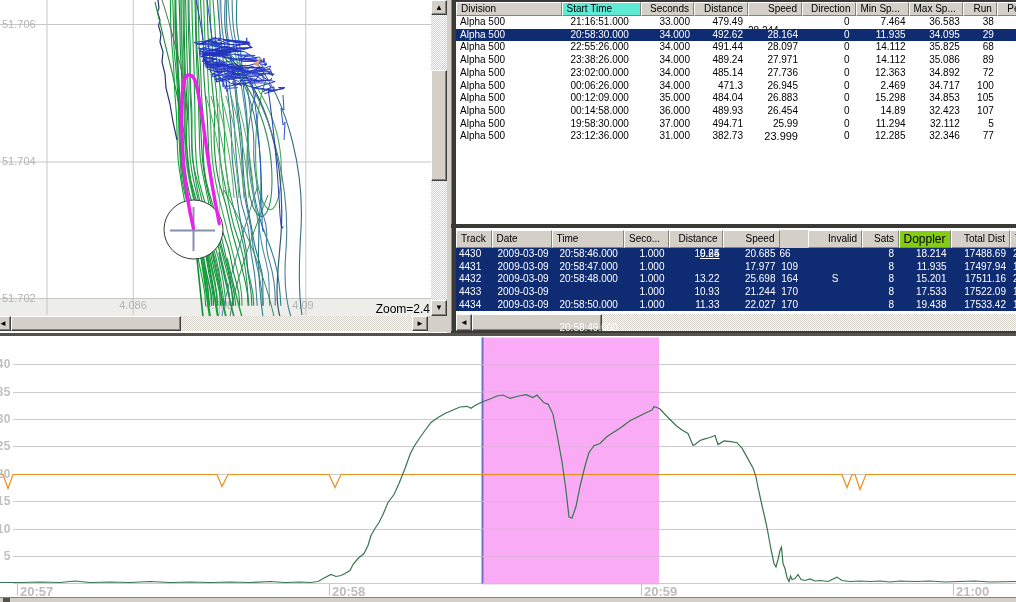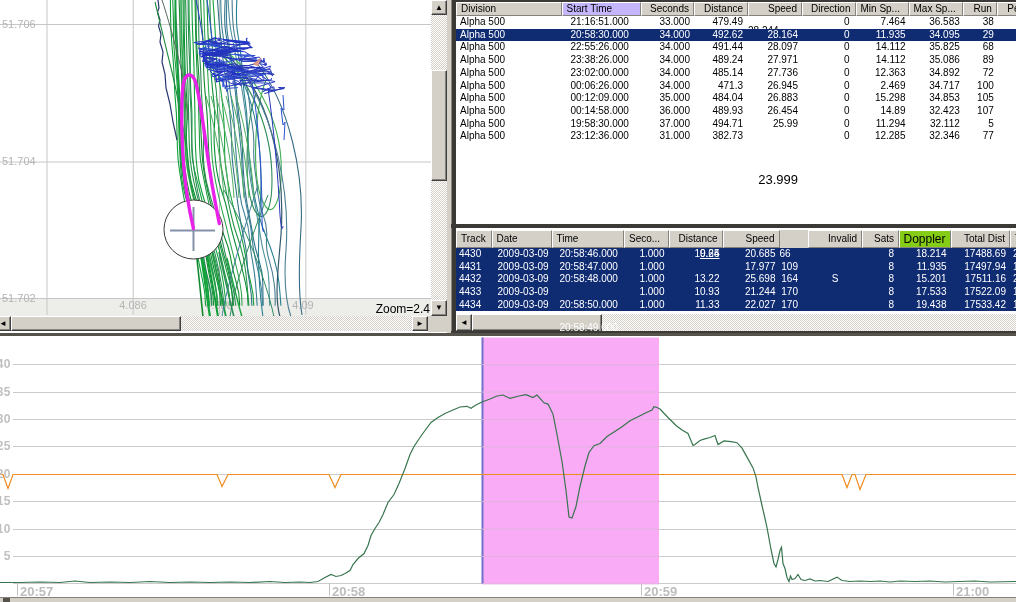--- a/index.html
+++ b/index.html
@@ -106,21 +106,21 @@
     <div style="position:absolute;left:456px;top:313.5px;width:16px;height:17px;box-sizing:border-box;background:#d4d0c8;border-top:1px solid #ffffff;border-left:1px solid #ffffff;border-right:1px solid #404040;border-bottom:1px solid #404040;box-shadow:inset -1px -1px 0 #84827c;color:#000;font-size:8px;line-height:15px;text-align:center;padding-top:0px">◄</div>
     <div style="position:absolute;left:472px;top:313.5px;width:130px;height:17px;box-sizing:border-box;background:#d4d0c8;border-top:1px solid #ffffff;border-left:1px solid #ffffff;border-right:1px solid #404040;border-bottom:1px solid #404040;box-shadow:inset -1px -1px 0 #84827c"></div>
 
 <div style="position:absolute;left:447px;top:0;width:9px;height:333px;background:#d4d0c8"></div>
 <div style="position:absolute;left:450.5px;top:0;width:1.5px;height:333px;background:#8a867e"></div>
 <div style="position:absolute;left:452px;top:0;width:3.5px;height:333px;background:#3c3a36"></div>
 <div style="position:absolute;left:455.5px;top:0;width:560.5px;height:2px;background:#3c3a36"></div>
 
 <div style="position:absolute;left:455.5px;top:2px;width:560.5px;height:221.5px;background:#ffffff"></div>
 <div style="position:absolute;left:456px;top:2px;width:105.5px;height:14px;box-sizing:border-box;background:#d4d0c8;border-top:1px solid #ffffff;border-left:1px solid #ffffff;border-right:1px solid #84827c;border-bottom:1px solid #84827c;font-size:10px;color:#000;line-height:12px;overflow:hidden;white-space:nowrap;text-align:left;padding-left:4px;">Division</div>
-    <div style="position:absolute;left:561.5px;top:2px;width:79.5px;height:14px;box-sizing:border-box;background:#c4b5fd;border-top:1px solid #ffffff;border-left:1px solid #ffffff;border-right:1px solid #84827c;border-bottom:1px solid #84827c;font-size:10px;color:#000;line-height:12px;overflow:hidden;white-space:nowrap;text-align:left;padding-left:4px;">Start Time</div>
+    <div style="position:absolute;left:561.5px;top:2px;width:79.5px;height:14px;box-sizing:border-box;background:#5eead4;border-top:1px solid #ffffff;border-left:1px solid #ffffff;border-right:1px solid #84827c;border-bottom:1px solid #84827c;font-size:10px;color:#000;line-height:12px;overflow:hidden;white-space:nowrap;text-align:left;padding-left:4px;">Start Time</div>
     <div style="position:absolute;left:641px;top:2px;width:53.0px;height:14px;box-sizing:border-box;background:#d4d0c8;border-top:1px solid #ffffff;border-left:1px solid #ffffff;border-right:1px solid #84827c;border-bottom:1px solid #84827c;font-size:10px;color:#000;line-height:12px;overflow:hidden;white-space:nowrap;text-align:right;padding-right:4px;">Seconds</div>
     <div style="position:absolute;left:694px;top:2px;width:54.0px;height:14px;box-sizing:border-box;background:#d4d0c8;border-top:1px solid #ffffff;border-left:1px solid #ffffff;border-right:1px solid #84827c;border-bottom:1px solid #84827c;font-size:10px;color:#000;line-height:12px;overflow:hidden;white-space:nowrap;text-align:right;padding-right:4px;">Distance</div>
     <div style="position:absolute;left:748px;top:2px;width:54.0px;height:14px;box-sizing:border-box;background:#d4d0c8;border-top:1px solid #ffffff;border-left:1px solid #ffffff;border-right:1px solid #84827c;border-bottom:1px solid #84827c;font-size:10px;color:#000;line-height:12px;overflow:hidden;white-space:nowrap;text-align:right;padding-right:4px;">Speed</div>
     <div style="position:absolute;left:802px;top:2px;width:53.5px;height:14px;box-sizing:border-box;background:#d4d0c8;border-top:1px solid #ffffff;border-left:1px solid #ffffff;border-right:1px solid #84827c;border-bottom:1px solid #84827c;font-size:10px;color:#000;line-height:12px;overflow:hidden;white-space:nowrap;text-align:right;padding-right:4px;">Direction</div>
     <div style="position:absolute;left:855.5px;top:2px;width:53.0px;height:14px;box-sizing:border-box;background:#d4d0c8;border-top:1px solid #ffffff;border-left:1px solid #ffffff;border-right:1px solid #84827c;border-bottom:1px solid #84827c;font-size:10px;color:#000;line-height:12px;overflow:hidden;white-space:nowrap;text-align:left;padding-left:4px;">Min Sp...</div>
     <div style="position:absolute;left:908.5px;top:2px;width:54.3px;height:14px;box-sizing:border-box;background:#d4d0c8;border-top:1px solid #ffffff;border-left:1px solid #ffffff;border-right:1px solid #84827c;border-bottom:1px solid #84827c;font-size:10px;color:#000;line-height:12px;overflow:hidden;white-space:nowrap;text-align:left;padding-left:4px;">Max Sp...</div>
     <div style="position:absolute;left:962.8px;top:2px;width:34.0px;height:14px;box-sizing:border-box;background:#d4d0c8;border-top:1px solid #ffffff;border-left:1px solid #ffffff;border-right:1px solid #84827c;border-bottom:1px solid #84827c;font-size:10px;color:#000;line-height:12px;overflow:hidden;white-space:nowrap;text-align:right;padding-right:4px;">Run</div>
     <div style="position:absolute;left:996.8px;top:2px;width:29.2px;height:14px;box-sizing:border-box;background:#d4d0c8;border-top:1px solid #ffffff;border-left:1px solid #ffffff;border-right:1px solid #84827c;border-bottom:1px solid #84827c;font-size:10px;color:#000;line-height:12px;overflow:hidden;white-space:nowrap;text-align:left;padding-left:4px;">&nbsp;&nbsp;Pe</div>
     <div style="position:absolute;left:456px;top:16.00px;width:105.5px;height:12.70px;box-sizing:border-box;font-size:10px;line-height:12.70px;overflow:hidden;white-space:nowrap;color:#000000;text-align:left;padding-left:4px;">Alpha 500</div>
     <div style="position:absolute;left:561.5px;top:16.00px;width:79.5px;height:12.70px;box-sizing:border-box;font-size:10px;line-height:12.70px;overflow:hidden;white-space:nowrap;color:#000000;text-align:left;padding-left:9px;">21:16:51.000</div>
@@ -201,21 +201,21 @@
     <div style="position:absolute;left:694px;top:117.60px;width:54.0px;height:12.70px;box-sizing:border-box;font-size:10px;line-height:12.70px;overflow:hidden;white-space:nowrap;color:#000000;text-align:right;padding-right:5px;">494.71</div>
     <div style="position:absolute;left:748px;top:117.60px;width:54.0px;height:12.70px;box-sizing:border-box;font-size:10px;line-height:12.70px;overflow:hidden;white-space:nowrap;color:#000000;text-align:right;padding-right:4px;">25.99</div>
     <div style="position:absolute;left:802px;top:117.60px;width:53.5px;height:12.70px;box-sizing:border-box;font-size:10px;line-height:12.70px;overflow:hidden;white-space:nowrap;color:#000000;text-align:right;padding-right:6px;">0</div>
     <div style="position:absolute;left:855.5px;top:117.60px;width:53.0px;height:12.70px;box-sizing:border-box;font-size:10px;line-height:12.70px;overflow:hidden;white-space:nowrap;color:#000000;text-align:right;padding-right:3px;">11.294</div>
     <div style="position:absolute;left:908.5px;top:117.60px;width:54.3px;height:12.70px;box-sizing:border-box;font-size:10px;line-height:12.70px;overflow:hidden;white-space:nowrap;color:#000000;text-align:right;padding-right:3px;">32.112</div>
     <div style="position:absolute;left:962.8px;top:117.60px;width:34.0px;height:12.70px;box-sizing:border-box;font-size:10px;line-height:12.70px;overflow:hidden;white-space:nowrap;color:#000000;text-align:right;padding-right:3px;">5</div>
     <div style="position:absolute;left:456px;top:130.30px;width:105.5px;height:12.70px;box-sizing:border-box;font-size:10px;line-height:12.70px;overflow:hidden;white-space:nowrap;color:#000000;text-align:left;padding-left:4px;">Alpha 500</div>
     <div style="position:absolute;left:561.5px;top:130.30px;width:79.5px;height:12.70px;box-sizing:border-box;font-size:10px;line-height:12.70px;overflow:hidden;white-space:nowrap;color:#000000;text-align:left;padding-left:9px;">23:12:36.000</div>
     <div style="position:absolute;left:641px;top:130.30px;width:53.0px;height:12.70px;box-sizing:border-box;font-size:10px;line-height:12.70px;overflow:hidden;white-space:nowrap;color:#000000;text-align:right;padding-right:4px;">31.000</div>
     <div style="position:absolute;left:694px;top:130.30px;width:54.0px;height:12.70px;box-sizing:border-box;font-size:10px;line-height:12.70px;overflow:hidden;white-space:nowrap;color:#000000;text-align:right;padding-right:5px;">382.73</div>
-    <div style="position:absolute;left:748px;top:130.30px;width:54.0px;height:12.70px;box-sizing:border-box;font-size:13px;line-height:12.70px;overflow:hidden;white-space:nowrap;color:#000000;text-align:right;padding-right:4px;margin-top:44px;">23.999</div>
+    <div style="position:absolute;left:748px;top:130.30px;width:54.0px;height:12.70px;box-sizing:border-box;font-size:11px;line-height:12.70px;overflow:hidden;white-space:nowrap;color:#000000;text-align:right;padding-right:4px;">23.999</div>
     <div style="position:absolute;left:802px;top:130.30px;width:53.5px;height:12.70px;box-sizing:border-box;font-size:10px;line-height:12.70px;overflow:hidden;white-space:nowrap;color:#000000;text-align:right;padding-right:6px;">0</div>
     <div style="position:absolute;left:855.5px;top:130.30px;width:53.0px;height:12.70px;box-sizing:border-box;font-size:10px;line-height:12.70px;overflow:hidden;white-space:nowrap;color:#000000;text-align:right;padding-right:3px;">12.285</div>
     <div style="position:absolute;left:908.5px;top:130.30px;width:54.3px;height:12.70px;box-sizing:border-box;font-size:10px;line-height:12.70px;overflow:hidden;white-space:nowrap;color:#000000;text-align:right;padding-right:3px;">32.346</div>
     <div style="position:absolute;left:962.8px;top:130.30px;width:34.0px;height:12.70px;box-sizing:border-box;font-size:10px;line-height:12.70px;overflow:hidden;white-space:nowrap;color:#000000;text-align:right;padding-right:3px;">77</div>
 
 <div style="position:absolute;left:450.5px;top:223.5px;width:565.5px;height:4px;background:#3c3a36"></div>
 <div style="position:absolute;left:455.5px;top:227.5px;width:560.5px;height:2.5px;background:#ffffff"></div>
 <div style="position:absolute;left:455.5px;top:310.5px;width:560.5px;height:3px;background:#ffffff"></div>
 <div style="position:absolute;left:456px;top:230px;width:35.5px;height:18px;box-sizing:border-box;background:#d4d0c8;border-top:1px solid #ffffff;border-left:1px solid #ffffff;border-right:1px solid #84827c;border-bottom:1px solid #84827c;font-size:10px;color:#000;line-height:16px;overflow:hidden;white-space:nowrap;text-align:left;padding-left:4px;">Track</div>
     <div style="position:absolute;left:491.5px;top:230px;width:60.0px;height:18px;box-sizing:border-box;background:#d4d0c8;border-top:1px solid #ffffff;border-left:1px solid #ffffff;border-right:1px solid #84827c;border-bottom:1px solid #84827c;font-size:10px;color:#000;line-height:16px;overflow:hidden;white-space:nowrap;text-align:left;padding-left:4px;">Date</div>

